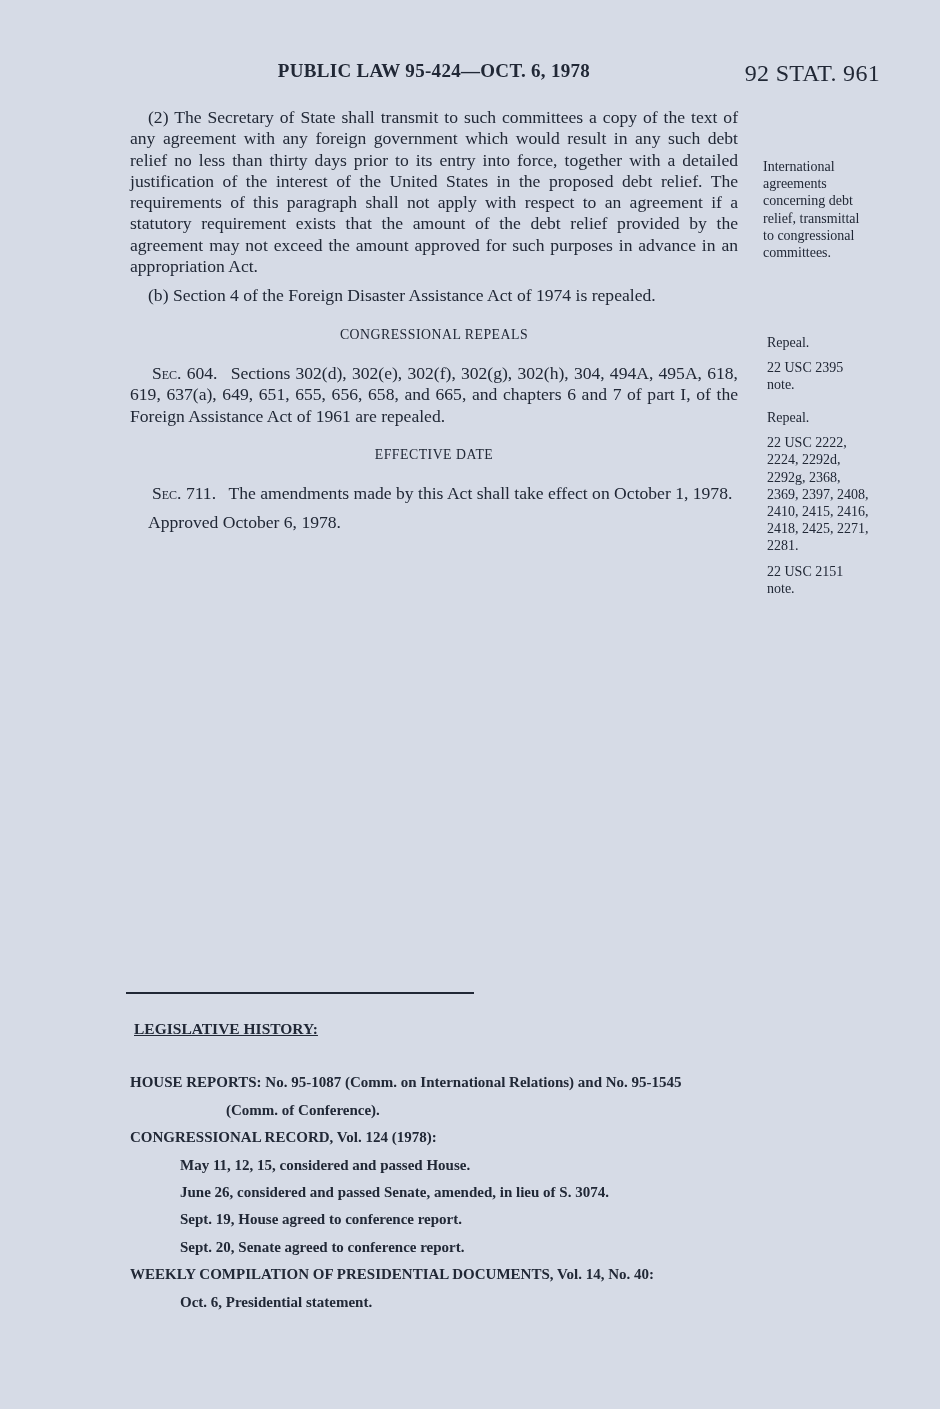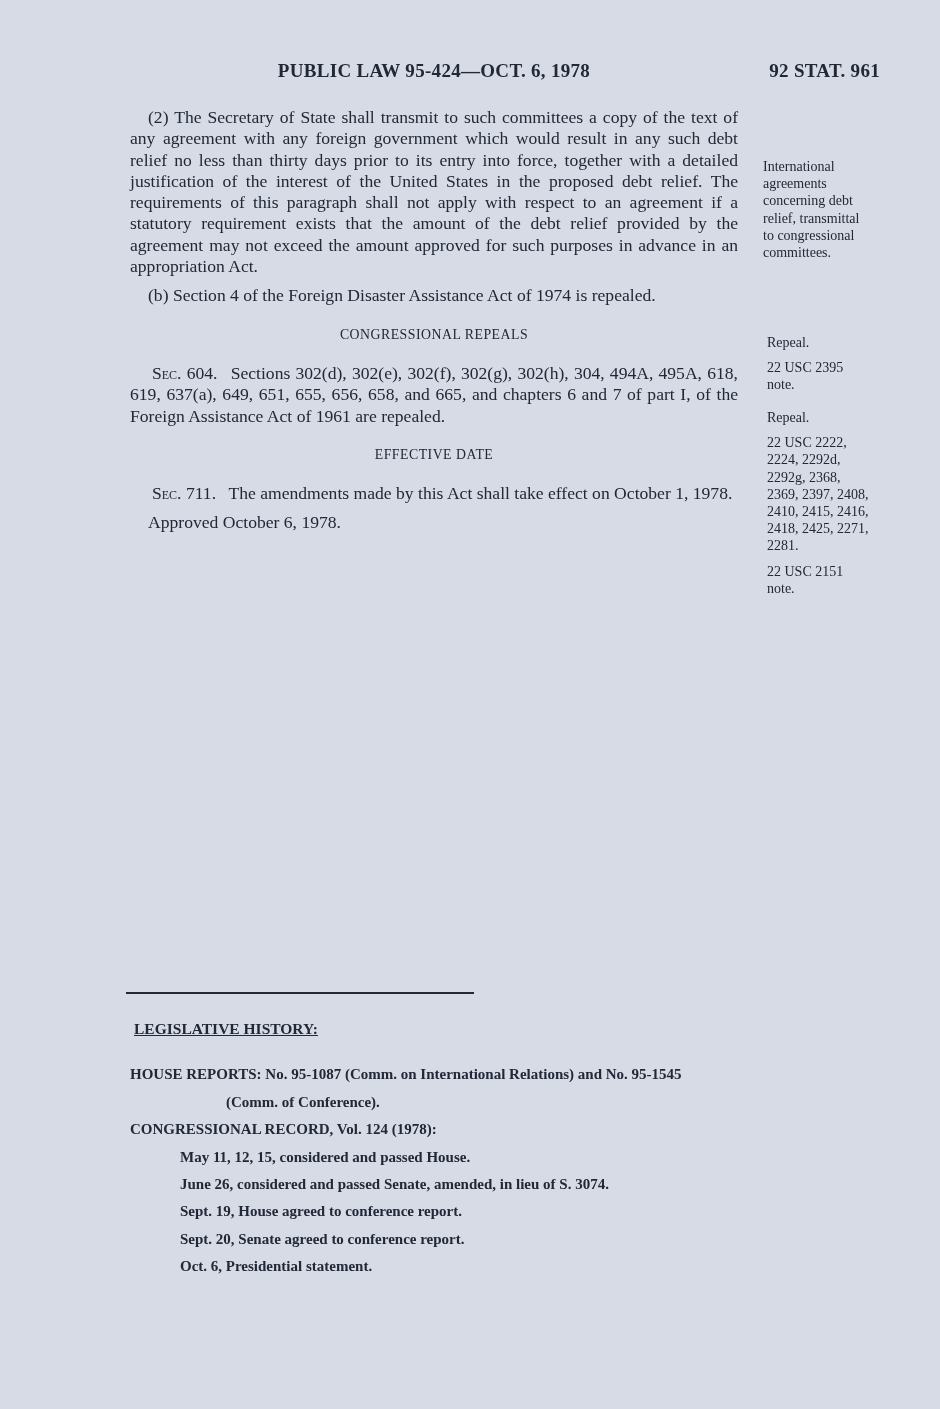--- a/index.html
+++ b/index.html
@@ -13,21 +13,21 @@
   }
   .page { position: absolute; inset: 0; }
 
   
   .header-title {
     position: absolute; top: 52px; left: 118px; width: 624px;
     text-align: center; font-weight: bold; font-size: 19px; letter-spacing: 0.3px;
   }
   .header-stat {
     position: absolute; top: 52px; right: 60px;
-    font-weight: bold; font-size: 19px; letter-spacing: 0.3px;
+    font-weight: normal; font-size: 24px; letter-spacing: 0.3px;
   }
 
   
   .main-col {
     position: absolute; top: 95px; left: 118px; width: 624px;
     font-size: 17.6px; line-height: 21.3px; text-align: justify;
   }
   .body-par { margin: 0; }
   .indent { text-indent: 18px; }
   .center-head {
@@ -53,21 +53,21 @@
   }
   .history-rule {
     width: 348px; height: 0;
     border-top: 2px solid #212836;
     margin-bottom: 9px;
   }
   .history-title {
     display: inline-block;
     text-decoration: underline;
     font-size: 15.5px;
-    margin-bottom: 15px;
+    margin-bottom: 23px;
   }
   .h-line { }
   .h-indent-a { padding-left: 100px; }
   .h-indent-b { padding-left: 54px; }
 </style>
 </head>
 <body>
 
 <div class="page">
 
@@ -107,16 +107,17 @@
     <div>
       <span class="history-title">LEGISLATIVE HISTORY:</span>
     </div>
     <div class="h-line">HOUSE REPORTS: No. 95-1087 (Comm. on International Relations) and No. 95-1545</div>
     <div class="h-line h-indent-a">(Comm. of Conference).</div>
     <div class="h-line">CONGRESSIONAL RECORD, Vol. 124 (1978):</div>
     <div class="h-line h-indent-b">May 11, 12, 15, considered and passed House.</div>
     <div class="h-line h-indent-b">June 26, considered and passed Senate, amended, in lieu of S. 3074.</div>
     <div class="h-line h-indent-b">Sept. 19, House agreed to conference report.</div>
     <div class="h-line h-indent-b">Sept. 20, Senate agreed to conference report.</div>
+    <div class="h-line">WEEKLY COMPILATION OF PRESIDENTIAL DOCUMENTS, Vol. 14, No. 40:</div>
     <div class="h-line h-indent-b">Oct. 6, Presidential statement.</div>
   </div>
 
 </div>
 
 </body></html>

